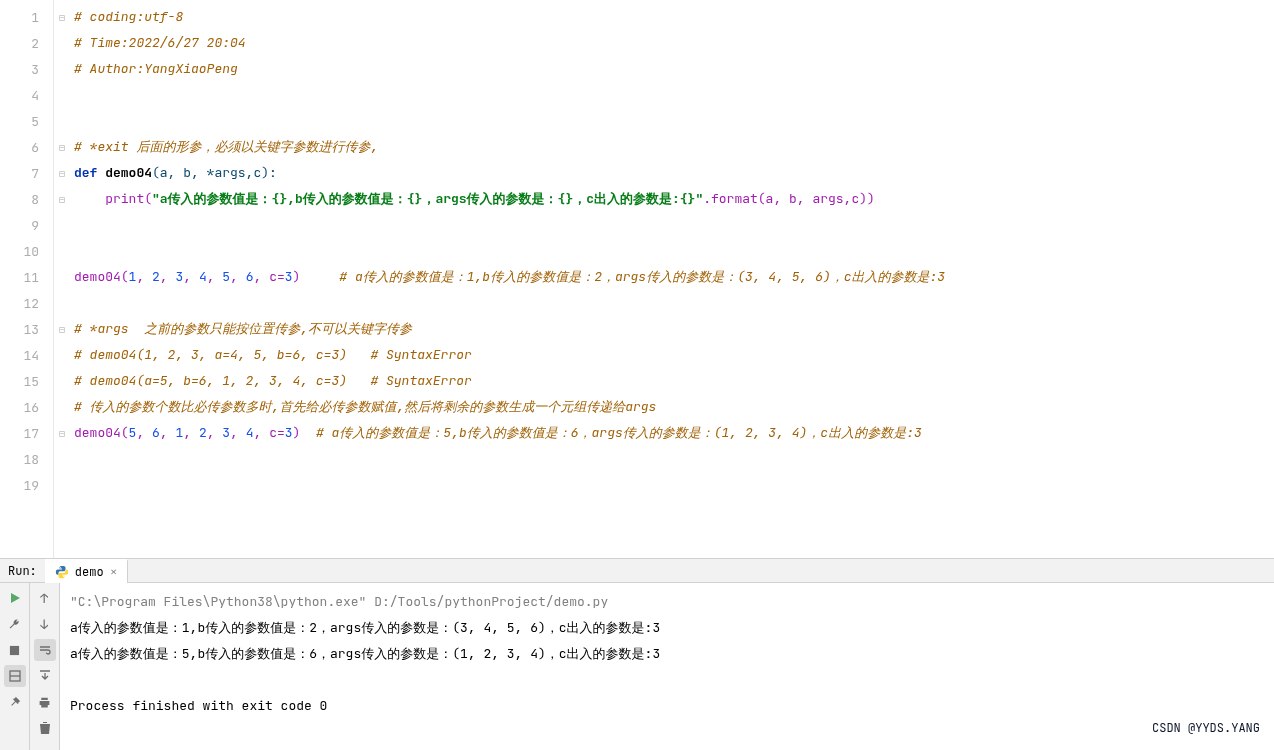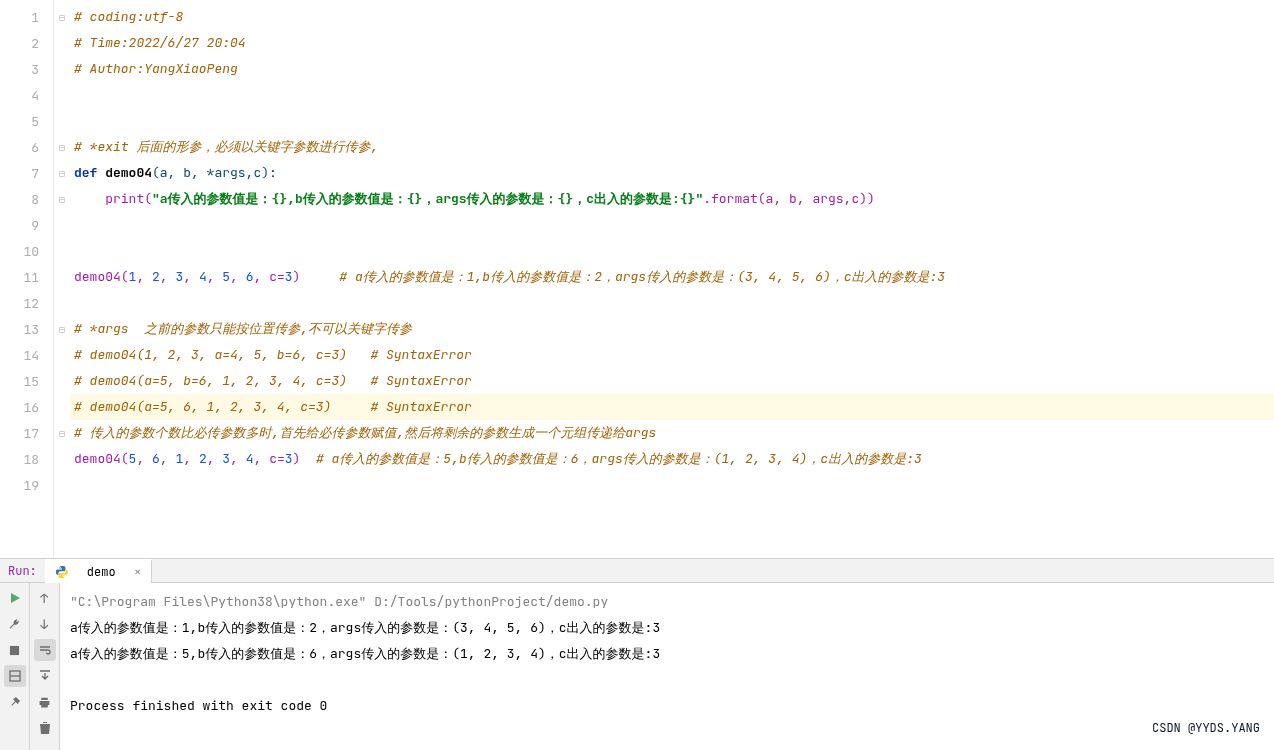--- a/index.html
+++ b/index.html
@@ -15,22 +15,22 @@
 .code-line.current { background: #fffae3; }
 .c-comment { color: #a16207; font-style: italic; }
 .c-kw { color: #0033b3; font-weight: 600; }
 .c-fn { color: #000; font-weight: bold; }
 .c-str { color: #067d17; font-weight: 600; }
 .c-num { color: #1750eb; }
 .c-def { color: #0c4a6e; }
 .c-id { color: #a21caf; }
 .bottom-panel { height: 192px; border-top: 1px solid #d1d1d1; display: flex; flex-direction: column; background: #fff; }
 .run-header { height: 24px; background: #f2f2f2; border-bottom: 1px solid #d1d1d1; display: flex; align-items: center; font-size: 12px; }
-.run-label { padding: 0 8px; color: #a21caf; }
-.run-tab { height: 24px; display: flex; align-items: center; padding: 0 10px; background: #fff; border-right: 1px solid #d1d1d1; border-top: 2px solid transparent; gap: 18px; }
+.run-label { padding: 0 8px; color: #000000; }
+.run-tab { height: 24px; display: flex; align-items: center; padding: 0 10px; background: #fff; border-right: 1px solid #d1d1d1; border-top: 2px solid transparent; gap: 6px; }
 .run-tab .py-icon { width: 14px; height: 14px; display: inline-flex; }
 .run-tab .close { color: #888; cursor: pointer; font-size: 13px; }
 .run-body { flex: 1; display: flex; }
 .run-toolbar { width: 30px; background: #f2f2f2; border-right: 1px solid #d1d1d1; display: flex; flex-direction: column; align-items: center; padding-top: 4px; gap: 4px; }
 .run-toolbar2 { width: 30px; background: #f2f2f2; border-right: 1px solid #d1d1d1; display: flex; flex-direction: column; align-items: center; padding-top: 4px; gap: 4px; }
 .tb-btn { width: 22px; height: 22px; display: flex; align-items: center; justify-content: center; color: #6e6e6e; cursor: pointer; border-radius: 3px; font-size: 13px; }
 .tb-btn.run svg { fill: #59a869; }
 .tb-btn.stop svg { fill: #6e6e6e; }
 .console { flex: 1; padding: 6px 10px; font-family: "JetBrains Mono", "Consolas", monospace; font-size: 13px; line-height: 26px; white-space: pre; color: #000; overflow: auto; }
 .console .cmd { color: #818181; }
@@ -93,21 +93,20 @@
         <div class="code-line"><span class="c-comment"># *exit 后面的形参，必须以关键字参数进行传参,</span></div>
         <div class="code-line"><span class="c-kw">def </span><span class="c-fn">demo04</span><span class="c-def">(a, b, *args,c):</span></div>
         <div class="code-line"><span class="c-def">    </span><span class="c-id">print(</span><span class="c-str">"a传入的参数值是：{},b传入的参数值是：{}，args传入的参数是：{}，c出入的参数是:{}"</span><span class="c-id">.format(a, b, args,c))</span></div>
         <div class="code-line"></div>
         <div class="code-line"></div>
         <div class="code-line"><span class="c-id">demo04(</span><span class="c-num">1</span><span class="c-id">, </span><span class="c-num">2</span><span class="c-id">, </span><span class="c-num">3</span><span class="c-id">, </span><span class="c-num">4</span><span class="c-id">, </span><span class="c-num">5</span><span class="c-id">, </span><span class="c-num">6</span><span class="c-id">, c=</span><span class="c-num">3</span><span class="c-id">)     </span><span class="c-comment"># a传入的参数值是：1,b传入的参数值是：2，args传入的参数是：(3, 4, 5, 6)，c出入的参数是:3</span></div>
         <div class="code-line"></div>
         <div class="code-line"><span class="c-comment"># *args  之前的参数只能按位置传参,不可以关键字传参</span></div>
         <div class="code-line"><span class="c-comment"># demo04(1, 2, 3, a=4, 5, b=6, c=3)   # SyntaxError</span></div>
         <div class="code-line"><span class="c-comment"># demo04(a=5, b=6, 1, 2, 3, 4, c=3)   # SyntaxError</span></div>
-        <div class="code-line current"><span class="c-comment"># demo04(a=5, 6, 1, 2, 3, 4, c=3)     # SyntaxError</span></div>
         <div class="code-line"><span class="c-comment"># 传入的参数个数比必传参数多时,首先给必传参数赋值,然后将剩余的参数生成一个元组传递给args</span></div>
         <div class="code-line"><span class="c-id">demo04(</span><span class="c-num">5</span><span class="c-id">, </span><span class="c-num">6</span><span class="c-id">, </span><span class="c-num">1</span><span class="c-id">, </span><span class="c-num">2</span><span class="c-id">, </span><span class="c-num">3</span><span class="c-id">, </span><span class="c-num">4</span><span class="c-id">, c=</span><span class="c-num">3</span><span class="c-id">)  </span><span class="c-comment"># a传入的参数值是：5,b传入的参数值是：6，args传入的参数是：(1, 2, 3, 4)，c出入的参数是:3</span></div>
         <div class="code-line"></div>
       </div>
   </div>
 
   <div class="bottom-panel">
     <div class="run-header">
       <span class="run-label">Run:</span>
       <div class="run-tab">

